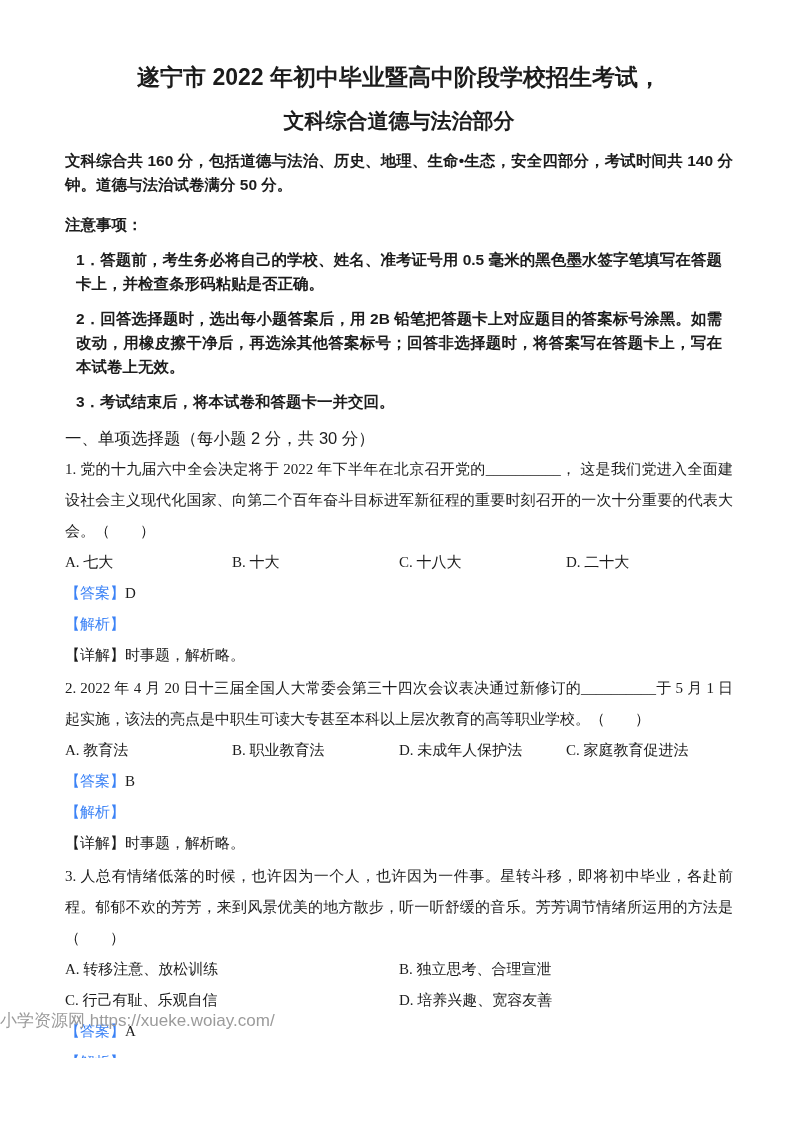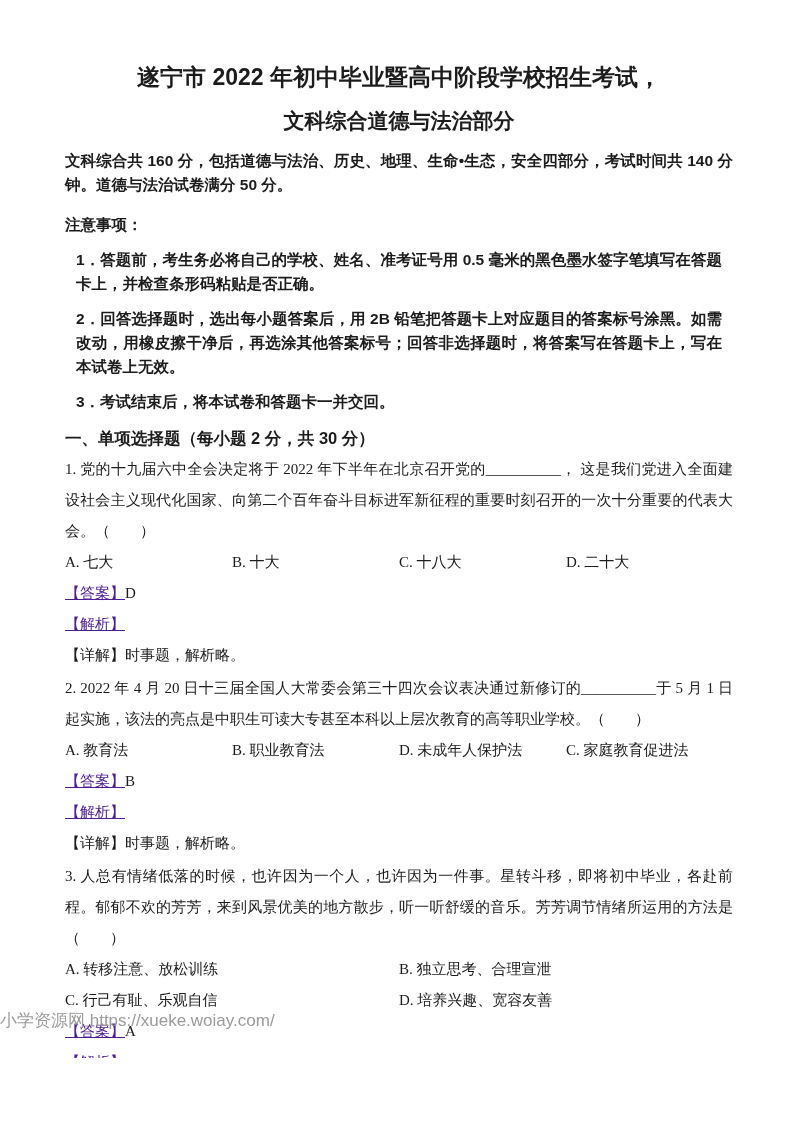--- a/index.html
+++ b/index.html
@@ -40,40 +40,40 @@
     font-weight: bold;
     font-size: 15.5px;
     line-height: 24px;
     text-align: justify;
   }
   .intro { margin-top: 13px; }
   .notice-heading { margin-top: 5px; }
   .notice-item { margin: 11px; }
   .section-heading {
     font-family: "Liberation Sans", "DejaVu Sans", sans-serif;
-    font-weight: bold;
+    font-weight: normal;
     font-size: 16.5px;
     line-height: 27px;
     margin-top: 2px;
   }
   .qarea {
     font-size: 15px;
     line-height: 31px;
     text-align: justify;
   }
   .qarea p { margin: 0; }
   .question { margin-top: 2px; }
   .opt-grid {
     display: grid;
     line-height: 31px;
   }
   .opt-grid.cols4 { grid-template-columns: 1fr 1fr 1fr 1fr; }
   .opt-grid.cols2 { grid-template-columns: 1fr 1fr; }
   .opt-cell { white-space: nowrap; overflow: hidden; }
-  .accent { color: #4c1d95; text-decoration: underline; }
+  .accent { color: #3b82f6; }
   .footer {
     position: absolute;
     left: 0;
     right: 12px;
     bottom: 26px;
     font-family: "Liberation Sans", "DejaVu Sans", sans-serif;
     font-size: 17px;
     color: #9b9b9b;
   }
 </style>

